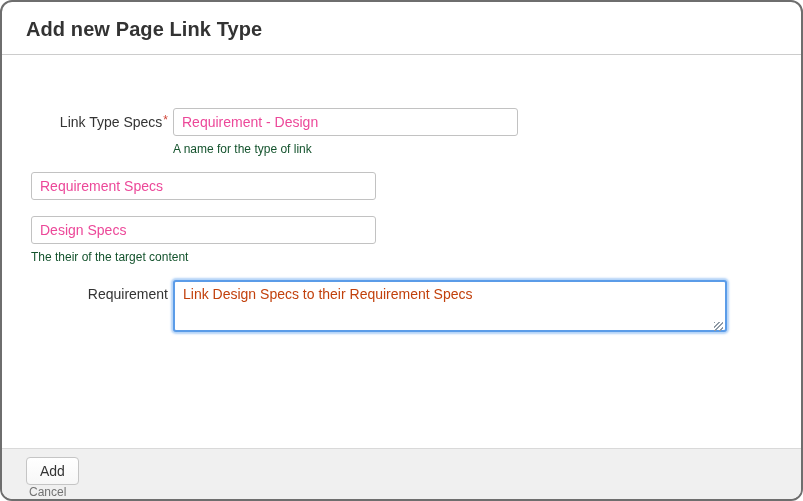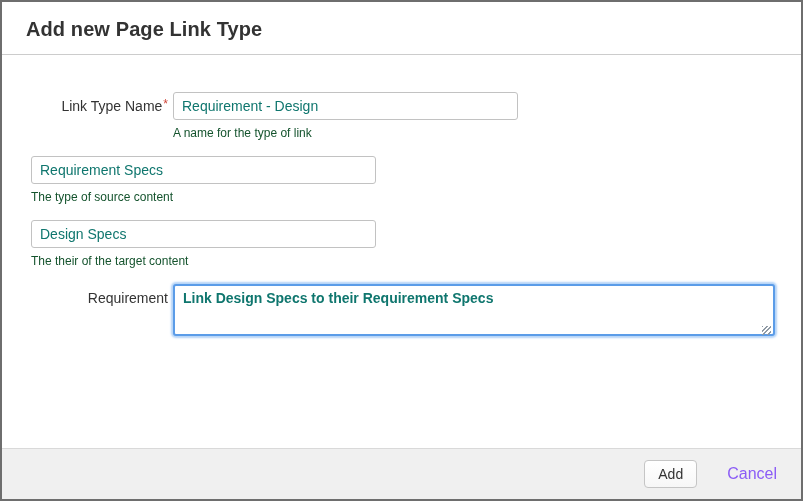--- a/index.html
+++ b/index.html
@@ -6,25 +6,26 @@
     margin: 0;
     padding: 0;
     background: #ffffff;
     font-family: "Liberation Sans", sans-serif;
   }
   .dialog {
     width: 803px;
     height: 501px;
     box-sizing: border-box;
     border: 2px solid #6e6e6e;
-    border-radius: 0;
+    border-radius: 12px;
     background: #ffffff;
     display: flex;
     flex-direction: column;
     overflow: hidden;
+    gap: 16px;
   }
   .dialog-header {
     padding: 16px 24px 13px 24px;
     border-bottom: 1px solid #cccccc;
     flex-shrink: 0;
   }
   .dialog-title {
     margin: 0;
     font-size: 20px;
     font-weight: 600;
@@ -60,49 +61,48 @@
   }
   .text-input {
     width: 345px;
     height: 28px;
     box-sizing: border-box;
     border: 1px solid #c2c2c2;
     border-radius: 3px;
     padding: 4px 8px;
     font-size: 14px;
     font-family: "Liberation Sans", sans-serif;
-    color: #0f766e;
+    color: #ec4899;
     background: #ffffff;
   }
   .help-text {
     margin-top: 6px;
     font-size: 12px;
     color: #14532d;
   }
   .textarea-wrap {
     position: relative;
     display: inline-block;
   }
   .textarea {
-    width: 602px;
+    width: 554px;
     height: 52px;
     box-sizing: border-box;
     border: 2px solid #5b9ce8;
     border-radius: 3px;
     box-shadow: 0 0 2px 2px rgba(118, 174, 241, 0.55);
     padding: 4px 8px;
     font-size: 14px;
     line-height: 17px;
     font-family: "Liberation Sans", sans-serif;
-    color: #0f766e;
+    color: #c2410c;
     background: #ffffff;
     resize: none;
     outline: none;
     overflow: hidden;
-    font-weight: bold;
   }
   .resize-grip {
     position: absolute;
     right: 4px;
     bottom: 5px;
     width: 9px;
     height: 9px;
     background: repeating-linear-gradient(
       -45deg,
       transparent 0px,
@@ -111,67 +111,67 @@
       #8f9aa5 3.2px
     );
     pointer-events: none;
   }
   .dialog-footer {
     flex-shrink: 0;
     height: 50px;
     background: #f0f0f0;
     border-top: 1px solid #d9d9d9;
     display: flex;
-    align-items: center;
+    align-items: flex-start;
     justify-content: flex-end;
     padding: 0 24px;
+    flex-direction: column;
   }
   .add-btn {
     padding: 5px 13px;
     height: 28px;
     box-sizing: border-box;
     font-size: 14px;
     font-family: "Liberation Sans", sans-serif;
     color: #333333;
     background: linear-gradient(#ffffff, #f7f7f7);
     border: 1px solid #c5c5c5;
     border-radius: 4px;
     cursor: pointer;
   }
   .cancel-link {
-    margin-left: 30px;
-    font-size: 16px;
-    color: #8b5cf6;
+    margin-left: 3px;
+    font-size: 12px;
+    color: #737373;
     text-decoration: none;
     cursor: pointer;
   }
 </style>
 </head>
 <body>
 
 <div class="dialog">
 
   <div class="dialog-header">
     <h2 class="dialog-title">Add new Page Link Type</h2>
   </div>
 
   <div class="dialog-body">
 
     <div class="form-row">
-      <label class="field-label"><span>Link Type Name</span><span class="req">*</span></label>
+      <label class="field-label"><span>Link Type Specs</span><span class="req">*</span></label>
       <div class="field-col">
         <input class="text-input" type="text" value="Requirement - Design" style="">
         <div class="help-text">A name for the type of link</div>
       </div>
     </div>
 
     <div class="form-row">
       <div class="field-col">
         <input class="text-input" type="text" value="Requirement Specs" style="">
-        <div class="help-text">The type of source content</div>
       </div>
     </div>
 
     <div class="form-row">
       <div class="field-col">
         <input class="text-input" type="text" value="Design Specs" style="">
         <div class="help-text">The their of the target content</div>
       </div>
     </div>
 

